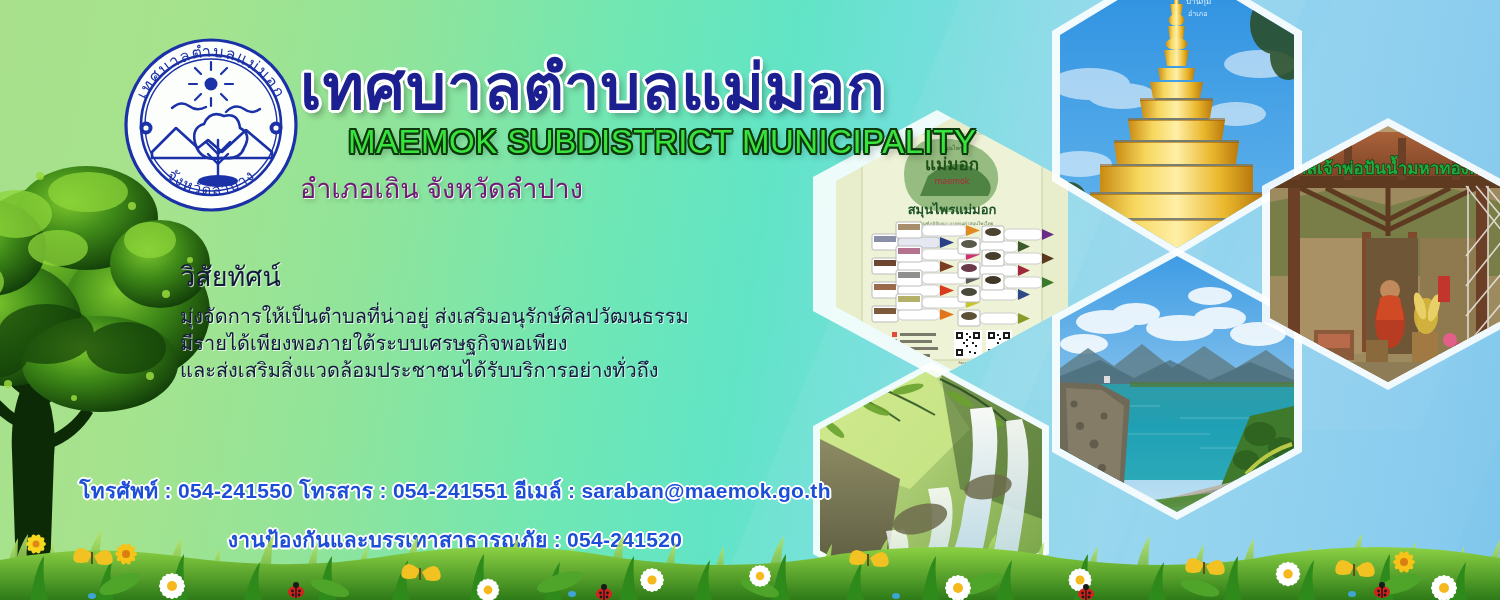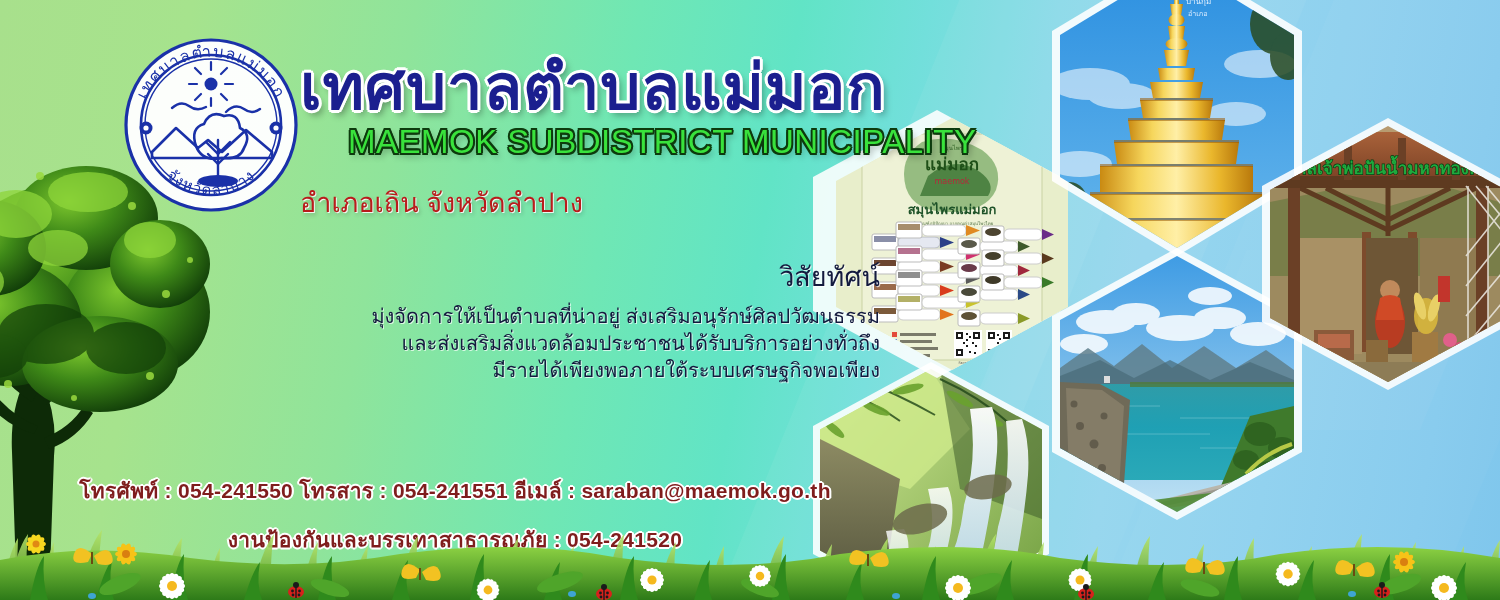--- a/index.html
+++ b/index.html
@@ -71,48 +71,48 @@
     color:#39e23c;
     text-shadow:
       1.6px 1.6px 0 #0d3a0d, -1.6px 1.6px 0 #0d3a0d,
       1.6px -1.6px 0 #0d3a0d, -1.6px -1.6px 0 #0d3a0d,
       0 2px 0 #0d3a0d, 2px 0 0 #0d3a0d, 0 -2px 0 #0d3a0d, -2px 0 0 #0d3a0d,
       3px 4px 6px rgba(0,0,0,.35);
     white-space:nowrap;
     padding-left:48px;
   }
   .title-sub {
-    margin-top:20px;
-    font-size:27px; color:#b91c1c; font-weight:normal;
+    margin-top:6px;
+    font-size:27px; color:#701a75; font-weight:normal;
     text-shadow:1px 1px 0 rgba(255,255,255,.85), 2px 3px 4px rgba(0,0,0,.2);
     white-space:nowrap;
   }
 
   
   .vision {
     position:absolute; left:180px; top:255px; width:700px;
-    text-align:right; color:#131a3e;
+    text-align:left; color:#131a3e;
   }
   .vision-title {
     font-size:27px; margin-bottom:5px;
     text-shadow:1px 1px 0 rgba(255,255,255,.7);
   }
   .vision-line {
     font-size:20px; line-height:1.34;
     text-shadow:1px 1px 0 rgba(255,255,255,.7);
     white-space:nowrap;
   }
 
   
   .contact {
     position:absolute; left:60px; top:474px; width:790px;
     text-align:center;
   }
   .contact-line {
-    font-size:21px; font-weight:bold; color:#7f1d1d;
+    font-size:21px; font-weight:bold; color:#1d4ed8;
     letter-spacing:.3px;
     text-shadow:
       1.4px 1.4px 0 #fff, -1.4px 1.4px 0 #fff,
       1.4px -1.4px 0 #fff, -1.4px -1.4px 0 #fff,
       0 2px 0 #fff, 2px 0 0 #fff, 0 -2px 0 #fff, -2px 0 0 #fff;
     white-space:nowrap;
   }
   .contact-line.second { margin-top:16px; }
 
   
@@ -678,22 +678,22 @@
 
   <div class="head-block">
     <div class="title-th">เทศบาลตำบลแม่มอก</div>
     <div class="title-en">MAEMOK SUBDISTRICT MUNICIPALITY</div>
     <div class="title-sub">อำเภอเถิน จังหวัดลำปาง</div>
   </div>
 
   <div class="vision">
     <div class="vision-title">วิสัยทัศน์</div>
     <div class="vision-line">มุ่งจัดการให้เป็นตำบลที่น่าอยู่ ส่งเสริมอนุรักษ์ศิลปวัฒนธรรม</div>
+    <div class="vision-line">มีรายได้เพียงพอภายใต้ระบบเศรษฐกิจพอเพียง</div>
     <div class="vision-line">และส่งเสริมสิ่งแวดล้อมประชาชนได้รับบริการอย่างทั่วถึง</div>
-    <div class="vision-line">มีรายได้เพียงพอภายใต้ระบบเศรษฐกิจพอเพียง</div>
   </div>
 
   <div class="contact">
     <div class="contact-line">โทรศัพท์ : 054-241550  โทรสาร : 054-241551 อีเมล์ : saraban@maemok.go.th</div>
     <div class="contact-line second">งานป้องกันและบรรเทาสาธารณภัย : 054-241520</div>
   </div>
 
   <div class="grass">
     <svg viewBox="0 0 1500 92" preserveAspectRatio="none">
       <defs>

